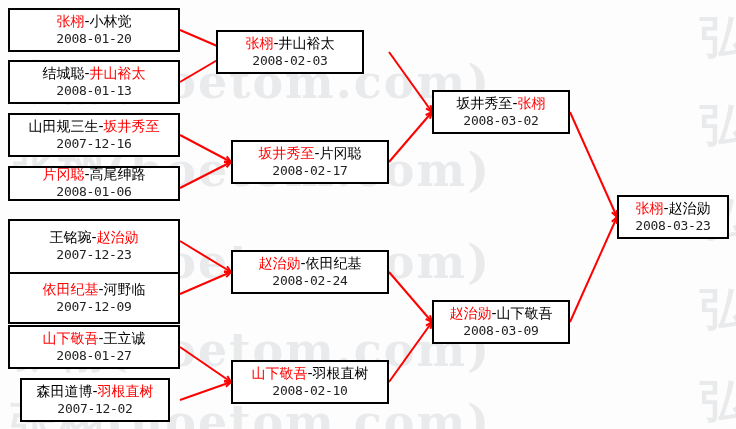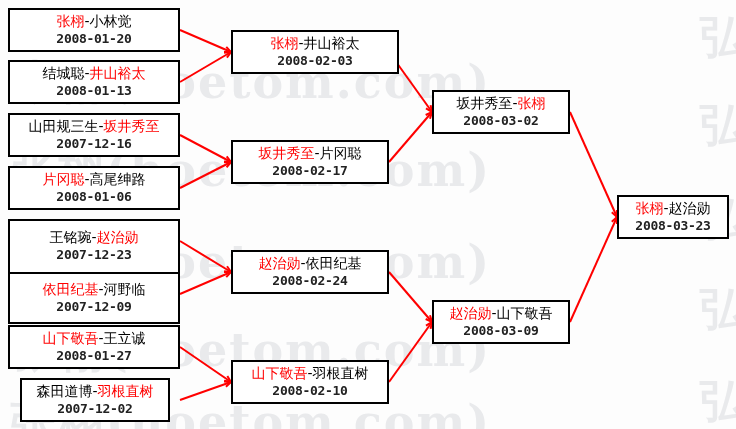--- a/index.html
+++ b/index.html
@@ -73,21 +73,20 @@
   .node .players .sep {
     color: #000000;
   }
   .node .date {
     font-size: 13px;
     color: #222222;
     font-family: "DejaVu Sans Mono", "Liberation Mono", monospace;
     letter-spacing: -0.3px;
     white-space: nowrap;
     margin-top: 2px;
-    font-weight: bold;
   }
 </style>
 </head>
 <body>
 
 <div id="root">
 
   <div id="watermark">
       <div class="wm" style="left: 700px; top: 8px; font-size: 44px; color: rgb(233, 234, 236);">弘</div>
       <div class="wm" style="left: 10px; top: 52px; font-size: 46px; color: rgb(233, 234, 236);">张栩(hoetom.com)</div>
@@ -138,41 +137,41 @@
         <div class="date">2008-01-20</div>
       </div>
       <div class="node" style="left: 8px; top: 60px; width: 172px; height: 44px; border-color: rgb(0, 0, 0);">
         <div class="players"><span>结城聪</span><span class="sep">-</span><span class="w" style="color: rgb(255, 0, 0);">井山裕太</span></div>
         <div class="date">2008-01-13</div>
       </div>
       <div class="node" style="left: 8px; top: 113px; width: 172px; height: 44px; border-color: rgb(0, 0, 0);">
         <div class="players"><span>山田规三生</span><span class="sep">-</span><span class="w" style="color: rgb(255, 0, 0);">坂井秀至</span></div>
         <div class="date">2007-12-16</div>
       </div>
-      <div class="node" style="left: 8px; top: 166px; width: 172px; height: 44px; border-color: rgb(0, 0, 0);">
+      <div class="node" style="left: 8px; top: 166px; width: 172px; height: 35px; border-color: rgb(0, 0, 0);">
         <div class="players"><span class="w" style="color: rgb(255, 0, 0);">片冈聪</span><span class="sep">-</span><span>高尾绅路</span></div>
         <div class="date">2008-01-06</div>
       </div>
       <div class="node" style="left: 8px; top: 219px; width: 172px; height: 55px; border-color: rgb(0, 0, 0);">
         <div class="players"><span>王铭琬</span><span class="sep">-</span><span class="w" style="color: rgb(255, 0, 0);">赵治勋</span></div>
         <div class="date">2007-12-23</div>
       </div>
       <div class="node" style="left: 8px; top: 272px; width: 172px; height: 52px; border-color: rgb(0, 0, 0);">
         <div class="players"><span class="w" style="color: rgb(255, 0, 0);">依田纪基</span><span class="sep">-</span><span>河野临</span></div>
         <div class="date">2007-12-09</div>
       </div>
       <div class="node" style="left: 8px; top: 325px; width: 172px; height: 44px; border-color: rgb(0, 0, 0);">
         <div class="players"><span class="w" style="color: rgb(255, 0, 0);">山下敬吾</span><span class="sep">-</span><span>王立诚</span></div>
         <div class="date">2008-01-27</div>
       </div>
       <div class="node" style="left: 20px; top: 378px; width: 150px; height: 44px; border-color: rgb(0, 0, 0);">
         <div class="players"><span>森田道博</span><span class="sep">-</span><span class="w" style="color: rgb(255, 0, 0);">羽根直树</span></div>
         <div class="date">2007-12-02</div>
       </div>
-      <div class="node" style="left: 231px; top: 30px; width: 168px; height: 44px; border-color: rgb(0, 0, 0);">
+      <div class="node" style="left: 216px; top: 30px; width: 148px; height: 44px; border-color: rgb(0, 0, 0);">
         <div class="players"><span class="w" style="color: rgb(255, 0, 0);">张栩</span><span class="sep">-</span><span>井山裕太</span></div>
         <div class="date">2008-02-03</div>
       </div>
       <div class="node" style="left: 231px; top: 140px; width: 158px; height: 44px; border-color: rgb(0, 0, 0);">
         <div class="players"><span class="w" style="color: rgb(255, 0, 0);">坂井秀至</span><span class="sep">-</span><span>片冈聪</span></div>
         <div class="date">2008-02-17</div>
       </div>
       <div class="node" style="left: 231px; top: 250px; width: 158px; height: 44px; border-color: rgb(0, 0, 0);">
         <div class="players"><span class="w" style="color: rgb(255, 0, 0);">赵治勋</span><span class="sep">-</span><span>依田纪基</span></div>
         <div class="date">2008-02-24</div>

